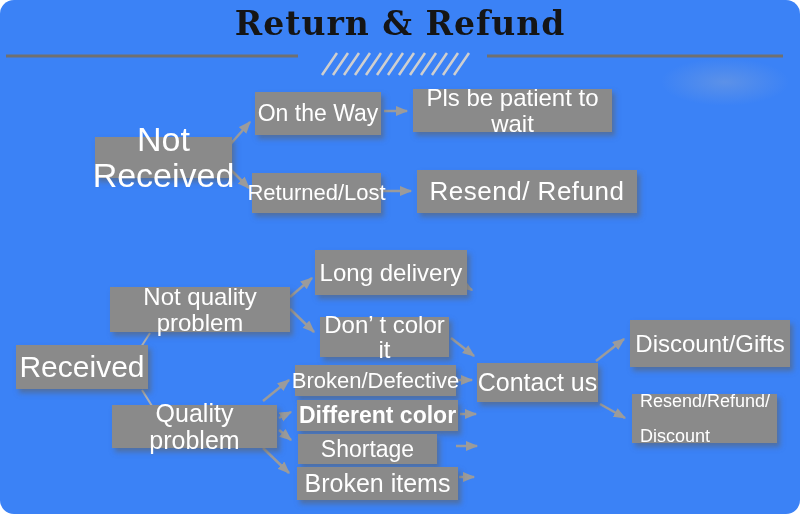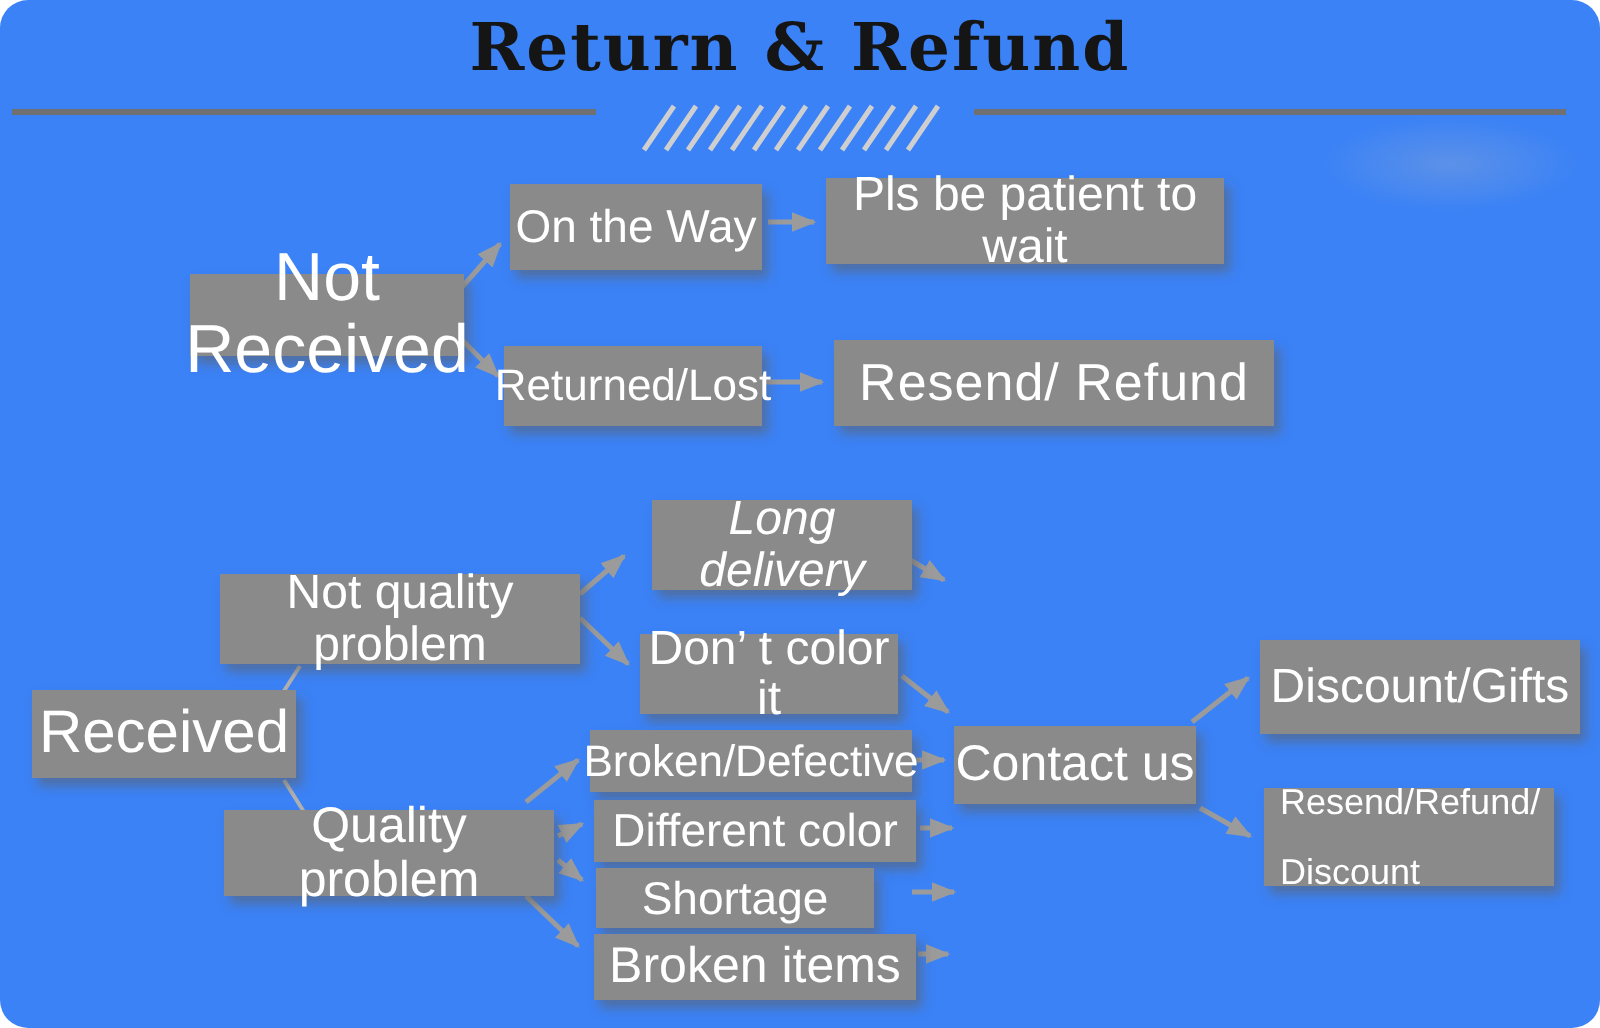--- a/index.html
+++ b/index.html
@@ -26,25 +26,25 @@
     box-shadow:3px 4px 5px rgba(96,96,96,0.55);
   }
   
   .b-not-received{left:95px;top:137px;width:137px;height:41px;font-size:34px;}
   .b-on-the-way{left:255px;top:92px;width:126px;height:43px;font-size:23px;}
   .b-pls-wait{left:413px;top:89px;width:199px;height:43px;font-size:24px;align-items:center;}
   .b-returned-lost{left:252px;top:173px;width:129px;height:40px;font-size:22px;}
   .b-resend-refund{left:417px;top:170px;width:220px;height:43px;font-size:26px;letter-spacing:0.5px;}
   .b-received{left:16px;top:345px;width:132px;height:44px;font-size:30px;}
   .b-not-quality{left:110px;top:287px;width:180px;height:45px;font-size:24px;}
-  .b-long-delivery{left:326px;top:250px;width:130px;height:45px;font-size:24px;font-style:italic;}
+  .b-long-delivery{left:315px;top:250px;width:152px;height:45px;font-size:24px;}
   .b-dont-like{left:320px;top:317px;width:129px;height:40px;font-size:24px;}
   .b-quality{left:112px;top:405px;width:165px;height:43px;font-size:25px;}
   .b-broken{left:295px;top:365px;width:161px;height:31px;font-size:22px;}
-  .b-different-color{left:297px;top:400px;width:161px;height:31px;font-size:23px;}
+  .b-different-color{left:297px;top:400px;width:161px;height:31px;font-size:23px;font-weight:bold;}
   .b-shortage{left:298px;top:434px;width:139px;height:30px;font-size:23px;}
   .b-wrong-items{left:297px;top:467px;width:161px;height:33px;font-size:25px;}
   .b-contact-us{left:477px;top:363px;width:121px;height:39px;font-size:25px;}
   .b-discount-gifts{left:630px;top:320px;width:160px;height:47px;font-size:24px;}
   .b-resend-discount{left:632px;top:394px;width:145px;height:49px;font-size:18px;
     flex-direction:column;align-items:flex-start;padding-left:8px;box-sizing:border-box;text-align:left;gap:16px;}
 </style>
 </head>
 <body>
 

